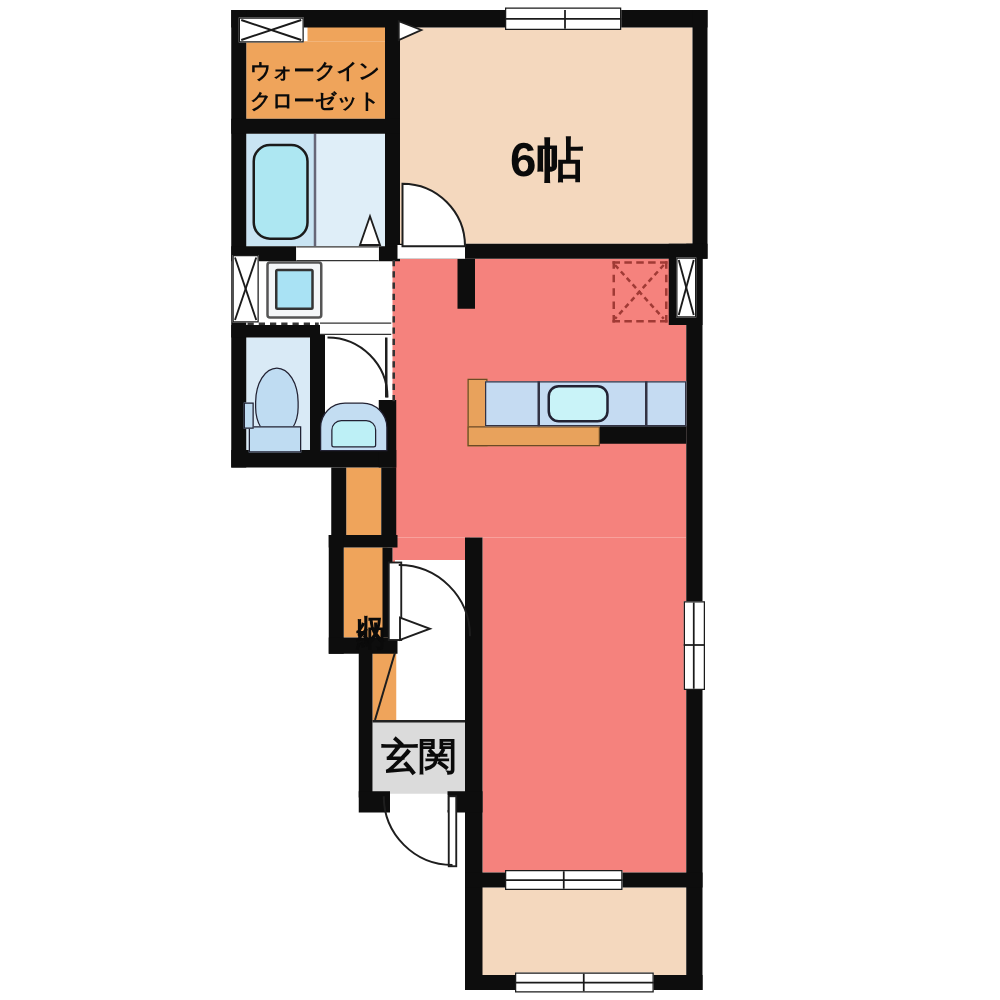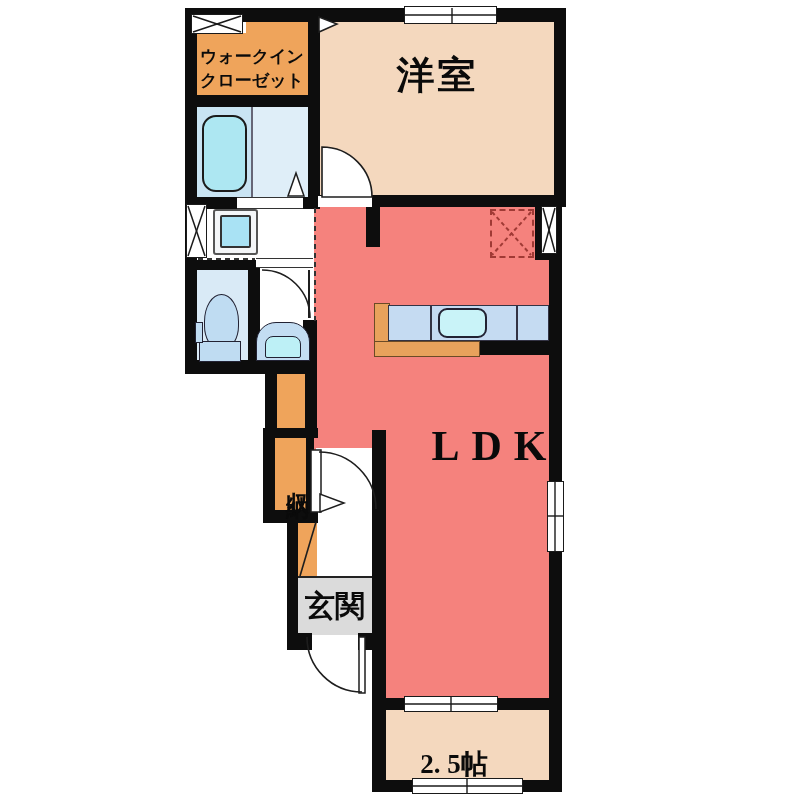--- a/index.html
+++ b/index.html
@@ -1,17 +1,17 @@
 <!DOCTYPE html>
 <html><head>
 <meta charset="utf-8">
 <style>
   html,body{margin:0;padding:0;background:#ffffff;}
   #canvas{position:relative;width:707px;height:800px;background:#ffffff;overflow:hidden;
-          font-family:Liberation Serif, serif;}
+          font-family:Liberation Sans, sans-serif;}
   .abs{position:absolute;box-sizing:border-box;}
   .wall{position:absolute;box-sizing:border-box;background:#0d0d0d;}
   .fill{position:absolute;box-sizing:border-box;}
   .window{position:absolute;box-sizing:border-box;background:#ffffff;border:1.5px solid #1a1a1a;}
   .xbox{position:absolute;box-sizing:border-box;background:#ffffff;border:1px solid #1a1a1a;}
   .gap{position:absolute;box-sizing:border-box;background:#ffffff;}
   .lbl{position:absolute;box-sizing:border-box;font-weight:bold;color:#0a0a0a;text-align:center;line-height:1.05;}
   .vert{writing-mode:vertical-rl;text-orientation:upright;}
   svg.overlay{position:absolute;left:0;top:0;pointer-events:none;}
   
@@ -157,19 +157,17 @@
         <line x1="555" y1="482" x2="555" y2="551"></line>
       <line x1="404" y1="704" x2="498" y2="704"></line>
         <line x1="451" y1="697" x2="451" y2="711"></line>
       <line x1="412" y1="786" x2="523" y2="786"></line>
         <line x1="467" y1="779" x2="467" y2="793"></line>
     </g>
   </svg>
 
   <div class="lbl" style="left:192px;top:48px;width:120px;font-size:17px;">ウォークイン</div>
   <div class="lbl" style="left:192px;top:72px;width:120px;font-size:17px;">クローゼット</div>
-  <div class="lbl" style="left:330px;top:56px;width:215px;font-size:38px;letter-spacing:3px;">洋室</div>
-  <div class="lbl" style="left:390px;top:424px;width:210px;font-size:42px;letter-spacing:12px;">LDK</div>
+  <div class="lbl" style="left:330px;top:110px;width:215px;font-size:38px;">6帖</div>
   <div class="lbl vert" style="left:277px;top:444px;width:32px;height:70px;font-size:23px;letter-spacing:6px;">収納</div>
   <div class="lbl" style="left:298px;top:590px;width:74px;font-size:30px;">玄関</div>
-  <div class="lbl" style="left:384px;top:750px;width:140px;font-size:27px;">2. 5帖</div>
 
 </div>
 
 </body></html>

